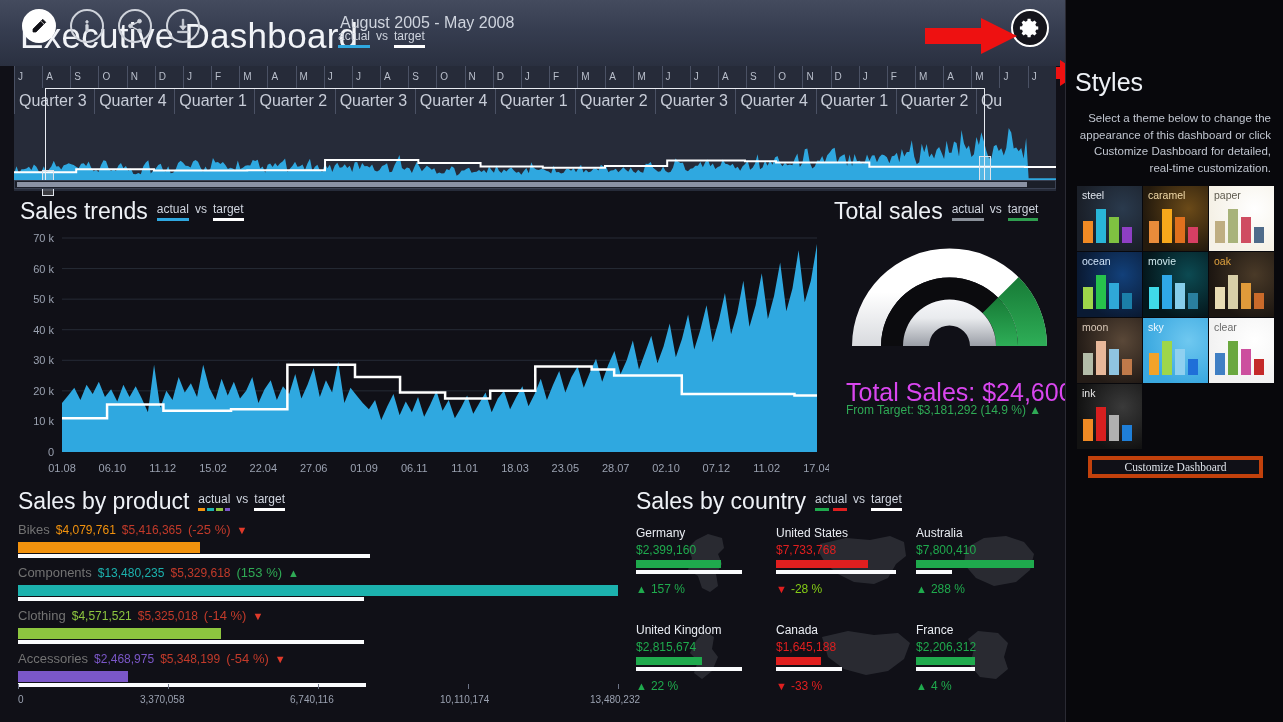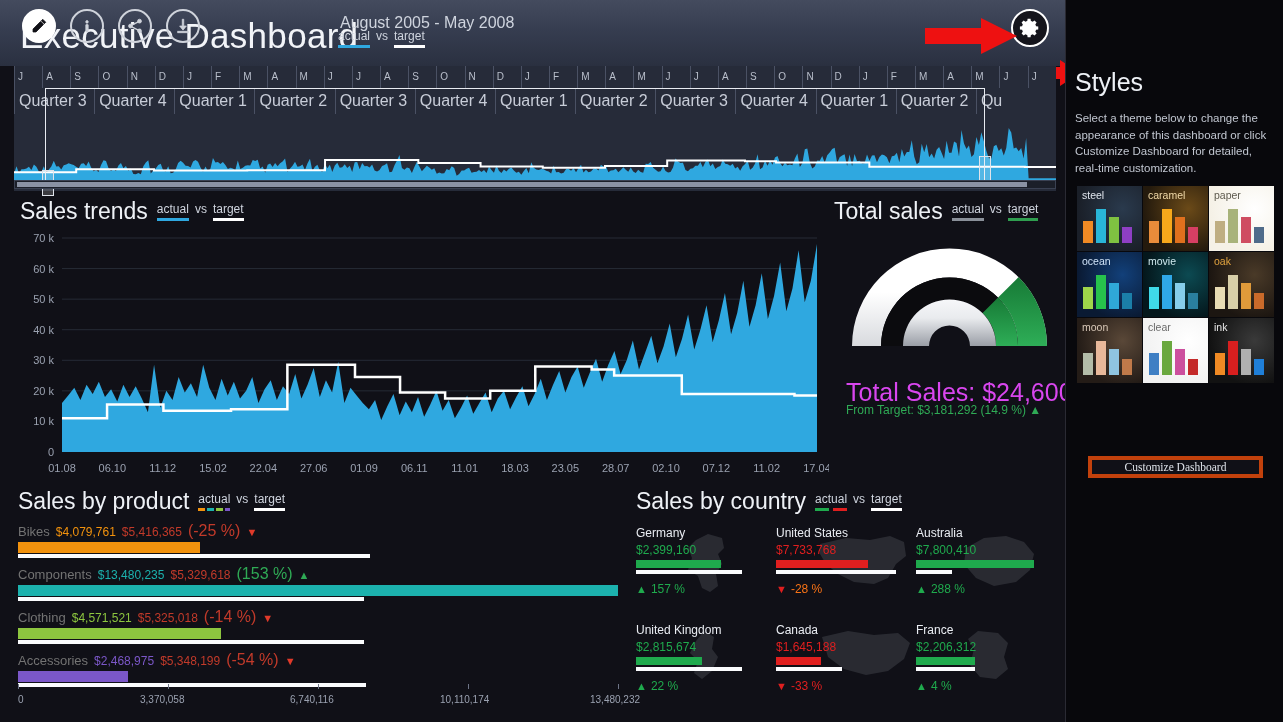--- a/index.html
+++ b/index.html
@@ -91,21 +91,21 @@
 
   
   #sales-product { position: absolute; left: 14px; top: 488px; width: 610px; height: 230px; }
   #prod-head { position: absolute; left: 4px; top: 0; }
   .prod-rows { position: absolute; left: 4px; top: 34px; width: 600px; }
   .prod-row { position: relative; height: 38px; margin-bottom: 5px; }
   .prod-label-line { display: flex; align-items: baseline; gap: 6px; white-space: nowrap; height: 17px; }
   .prod-name { font-size: 13px; color: #737373; }
   .prod-actual { font-size: 12px; }
   .prod-target { font-size: 12px; }
-  .prod-pct { font-size: 16px; }
+  .prod-pct { font-size: 13px; }
   .tri { font-size: 11px; line-height: 11px; }
   .bar-wrap { position: relative; margin-top: 3px; height: 16px; }
   .bar-actual { position: absolute; left: 0; top: 0; height: 11px; }
   .bar-target { position: absolute; left: 0; top: 12px; height: 4px; background: #fbfcfe; }
   .prod-axis { position: absolute; left: 4px; top: 196px; width: 600px; height: 28px; }
   .prod-tick { position: absolute; font-size: 10px; color: #9aa1b0; top: 10px; }
   .prod-tickmark { position: absolute; top: 0px; width: 1px; height: 5px; background: #6d7486; }
 
   
   #sales-country { position: absolute; left: 634px; top: 488px; width: 430px; height: 230px; }
@@ -128,21 +128,21 @@
   .sb-icons { position: absolute; left: 22px; top: 9px; display: flex; gap: 14px; }
   .sb-icon {
     width: 34px; height: 34px; border-radius: 50%; border: 2px solid #cfd3db;
     display: flex; align-items: center; justify-content: center; cursor: pointer;
     background: transparent;
   }
   .sb-icon.active { background: #ffffff; border-color: #ffffff; }
   .sb-title { position: absolute; left: 1075px; top: 68px; font-size: 25px; font-weight: 300; color: #eef1f6; }
   .sb-desc {
     position: absolute; left: 1075px; top: 110px; width: 196px;
-    font-size: 11.5px; color: #c1c6d0; line-height: 16.5px;
+    font-size: 11.5px; color: #c1c6d0; line-height: 16.5px; text-align: right;
   }
   .swatch-grid {
     position: absolute; left: 1077px; top: 186px; width: 198px;
     display: grid; grid-template-columns: repeat(3, 65px); gap: 1px;
   }
   .swatch { position: relative; width: 65px; height: 65px; overflow: hidden; cursor: pointer; }
   .swatch-name { position: absolute; left: 5px; top: 3px; font-size: 10.5px; z-index: 2; }
   .swatch-bars { position: absolute; left: 6px; bottom: 8px; display: flex; align-items: flex-end; gap: 3px; z-index: 2; }
   .swatch-bar { width: 10px; }
   .customize-btn {
@@ -483,21 +483,21 @@
             <path d="M2 14 L28 8 L52 10 L72 6 L86 12 L88 26 L78 34 L70 48 L56 54 L36 52 L20 44 L8 34 L2 24 Z" fill="#42454c"></path>
           </svg>
           <div class="ctry-name">United States</div>
           <div class="ctry-value" style="color: rgb(224, 31, 31);">$7,733,768</div>
           <div class="ctry-bars" style="width: 120px;">
             <div class="ctry-bar-a" style="width: 92px; background: rgb(224, 31, 31);"></div>
             <div class="ctry-bar-t" style="width: 120px;"></div>
           </div>
           <div class="ctry-pct">
             <span class="tri" style="color: rgb(224, 31, 31);">▼</span>
-            <span style="color: #f97316;">-28 %</span>
+            <span style="color: #84cc16;">-28 %</span>
           </div>
         </div>
         <div class="ctry-cell">
           <svg class="ctry-map" width="96" height="62" viewBox="0 0 96 62">
             <path d="M8 18 L26 8 L48 6 L66 12 L76 24 L72 40 L58 52 L36 56 L18 48 L6 34 Z" fill="#42454c"></path>
           </svg>
           <div class="ctry-name">Australia</div>
           <div class="ctry-value" style="color: rgb(31, 170, 77);">$7,800,410</div>
           <div class="ctry-bars" style="width: 118px;">
             <div class="ctry-bar-a" style="width: 118px; background: rgb(31, 170, 77);"></div>
@@ -645,20 +645,29 @@
       </div>
       <div class="swatch" style="background: radial-gradient(circle at 70% 35%, rgb(90, 72, 56) 0%, rgb(36, 28, 23) 72%);">
         <span class="swatch-name" style="color:#d8c8b8">moon</span>
         <span class="swatch-bars">
           <span class="swatch-bar" style="height:22px;background:#b3bca8"></span>
           <span class="swatch-bar" style="height:34px;background:#e8b89a"></span>
           <span class="swatch-bar" style="height:26px;background:#8fc4e0"></span>
           <span class="swatch-bar" style="height:16px;background:#c07a4a"></span>
         </span>
       </div>
+      <div class="swatch" style="background: radial-gradient(circle at 70% 35%, rgb(111, 200, 240) 0%, rgb(58, 168, 224) 72%);">
+        <span class="swatch-name" style="color:#f0f8ff">sky</span>
+        <span class="swatch-bars">
+          <span class="swatch-bar" style="height:22px;background:#f2a32a"></span>
+          <span class="swatch-bar" style="height:34px;background:#9ed64a"></span>
+          <span class="swatch-bar" style="height:26px;background:#8fd0f0"></span>
+          <span class="swatch-bar" style="height:16px;background:#1f6fd8"></span>
+        </span>
+      </div>
       <div class="swatch" style="background: radial-gradient(circle at 70% 35%, rgb(255, 255, 255) 0%, rgb(242, 242, 242) 72%);">
         <span class="swatch-name" style="color:#6a6a6a">clear</span>
         <span class="swatch-bars">
           <span class="swatch-bar" style="height:22px;background:#3f7fc4"></span>
           <span class="swatch-bar" style="height:34px;background:#6aa83f"></span>
           <span class="swatch-bar" style="height:26px;background:#cc4f9e"></span>
           <span class="swatch-bar" style="height:16px;background:#c42a2a"></span>
         </span>
       </div>
       <div class="swatch" style="background: radial-gradient(circle at 70% 35%, rgb(58, 58, 58) 0%, rgb(18, 18, 18) 72%);">

